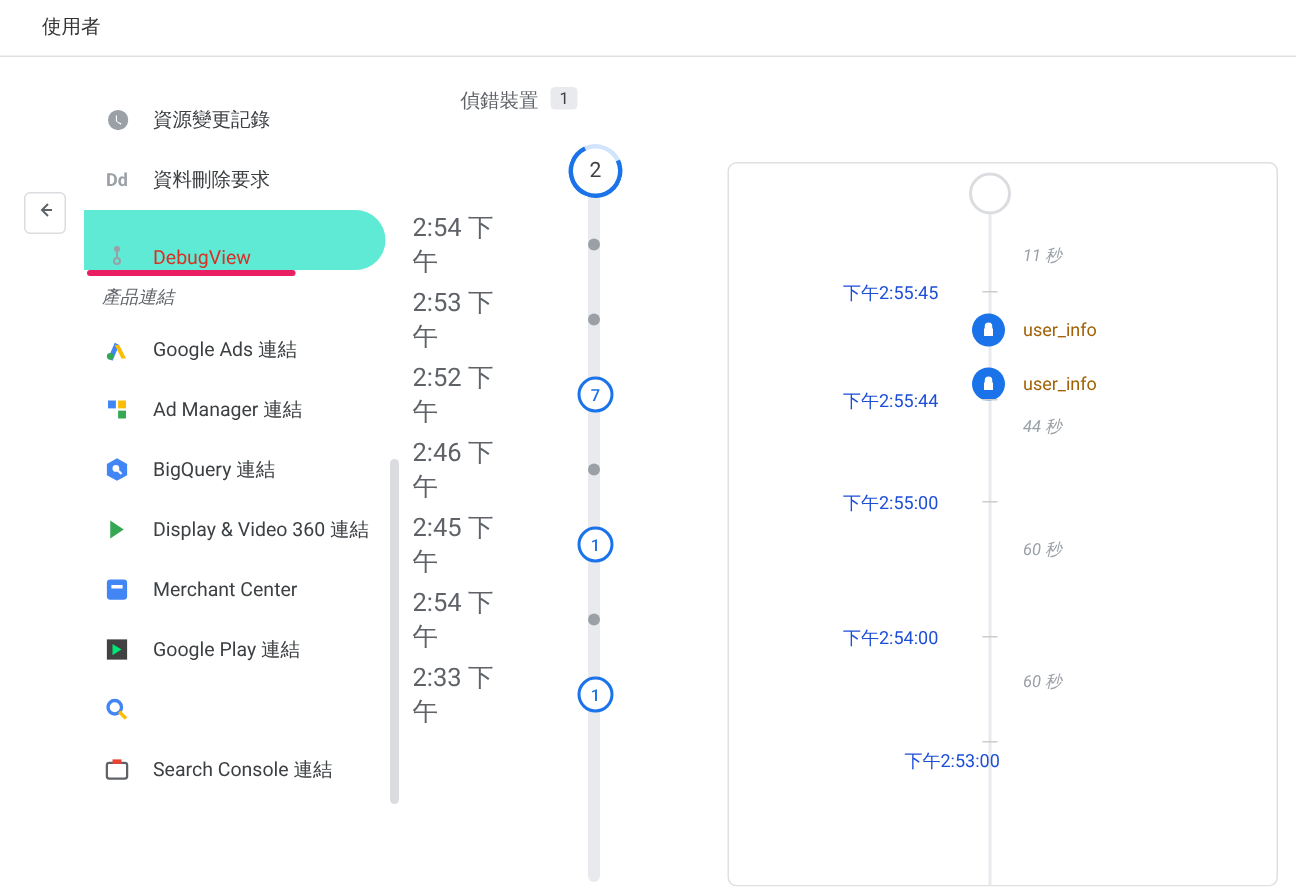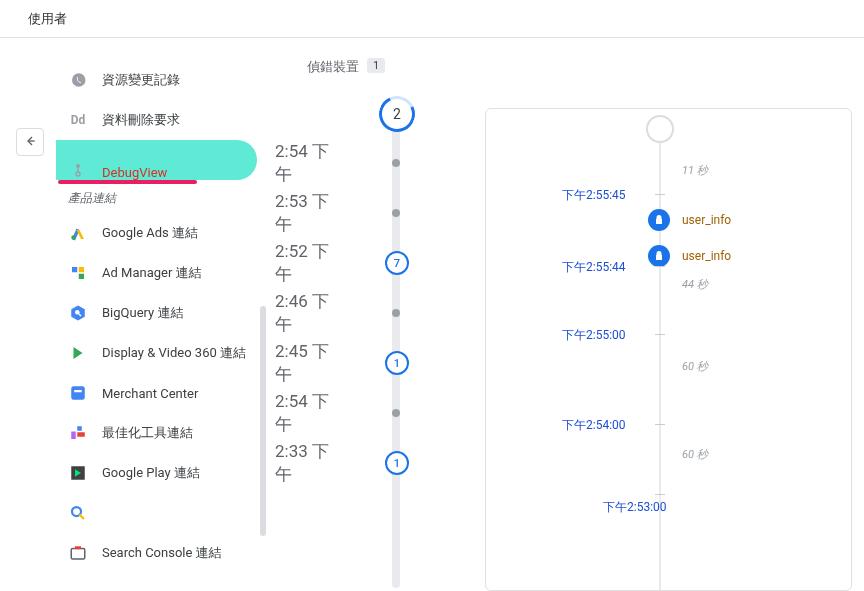--- a/index.html
+++ b/index.html
@@ -141,30 +141,20 @@
       <span class="label">Display &amp; Video 360 連結</span>
     </div>
     <div class="side-item">
       <span class="icon">
           <svg viewBox="0 0 24 24" width="18" height="18">
             <rect x="3" y="3" width="18" height="18" rx="3" fill="#4285f4"></rect>
             <path fill="#fff" d="M7 8h10v3H7z"></path>
           </svg>
         </span>
       <span class="label">Merchant Center</span>
-    </div>
-    <div class="side-item">
-      <span class="icon">
-          <svg viewBox="0 0 24 24" width="18" height="18">
-            <rect x="3" y="10" width="6" height="10" fill="#b366f2"></rect>
-            <rect x="11" y="3" width="6" height="6" fill="#4285f4"></rect>
-            <rect x="11" y="11" width="10" height="6" fill="#ea4335"></rect>
-          </svg>
-        </span>
-      <span class="label">最佳化工具連結</span>
     </div>
     <div class="side-item">
       <span class="icon">
           <svg viewBox="0 0 24 24" width="18" height="18">
             <rect x="3" y="3" width="18" height="18" fill="#414141"></rect>
             <path fill="#00e676" d="M8 7l8 5-8 5z"></path>
           </svg>
         </span>
       <span class="label">Google Play 連結</span>
     </div>

